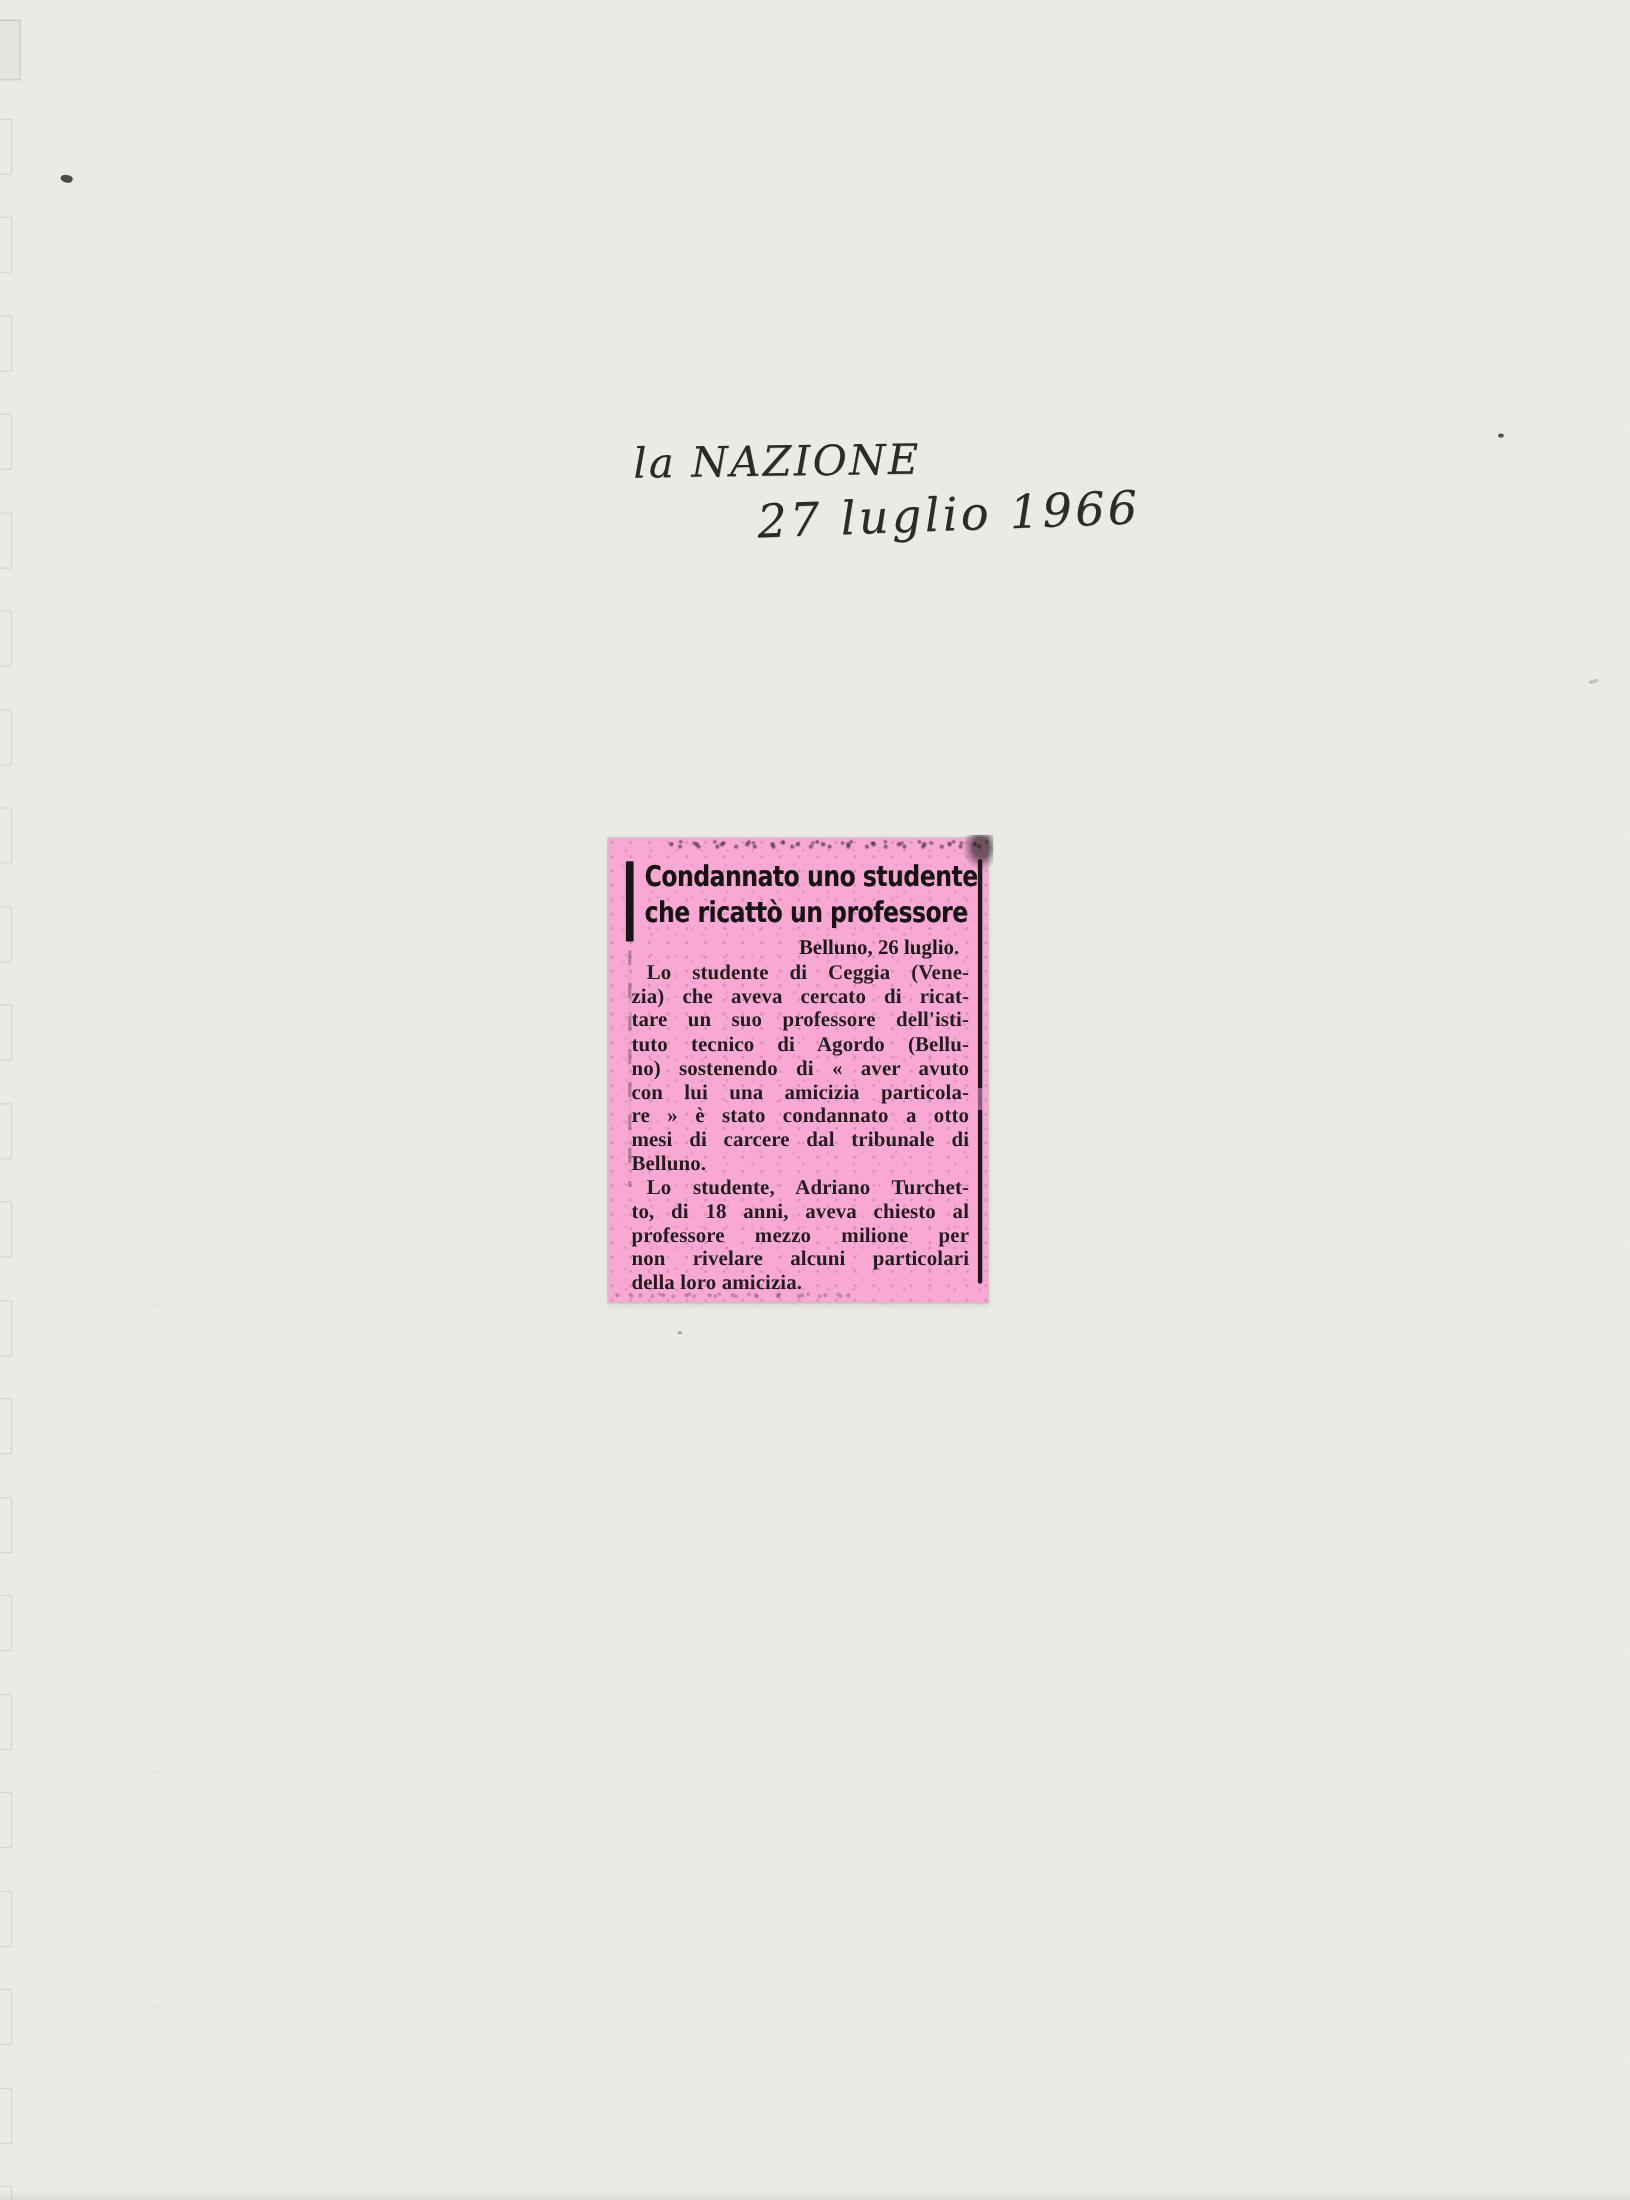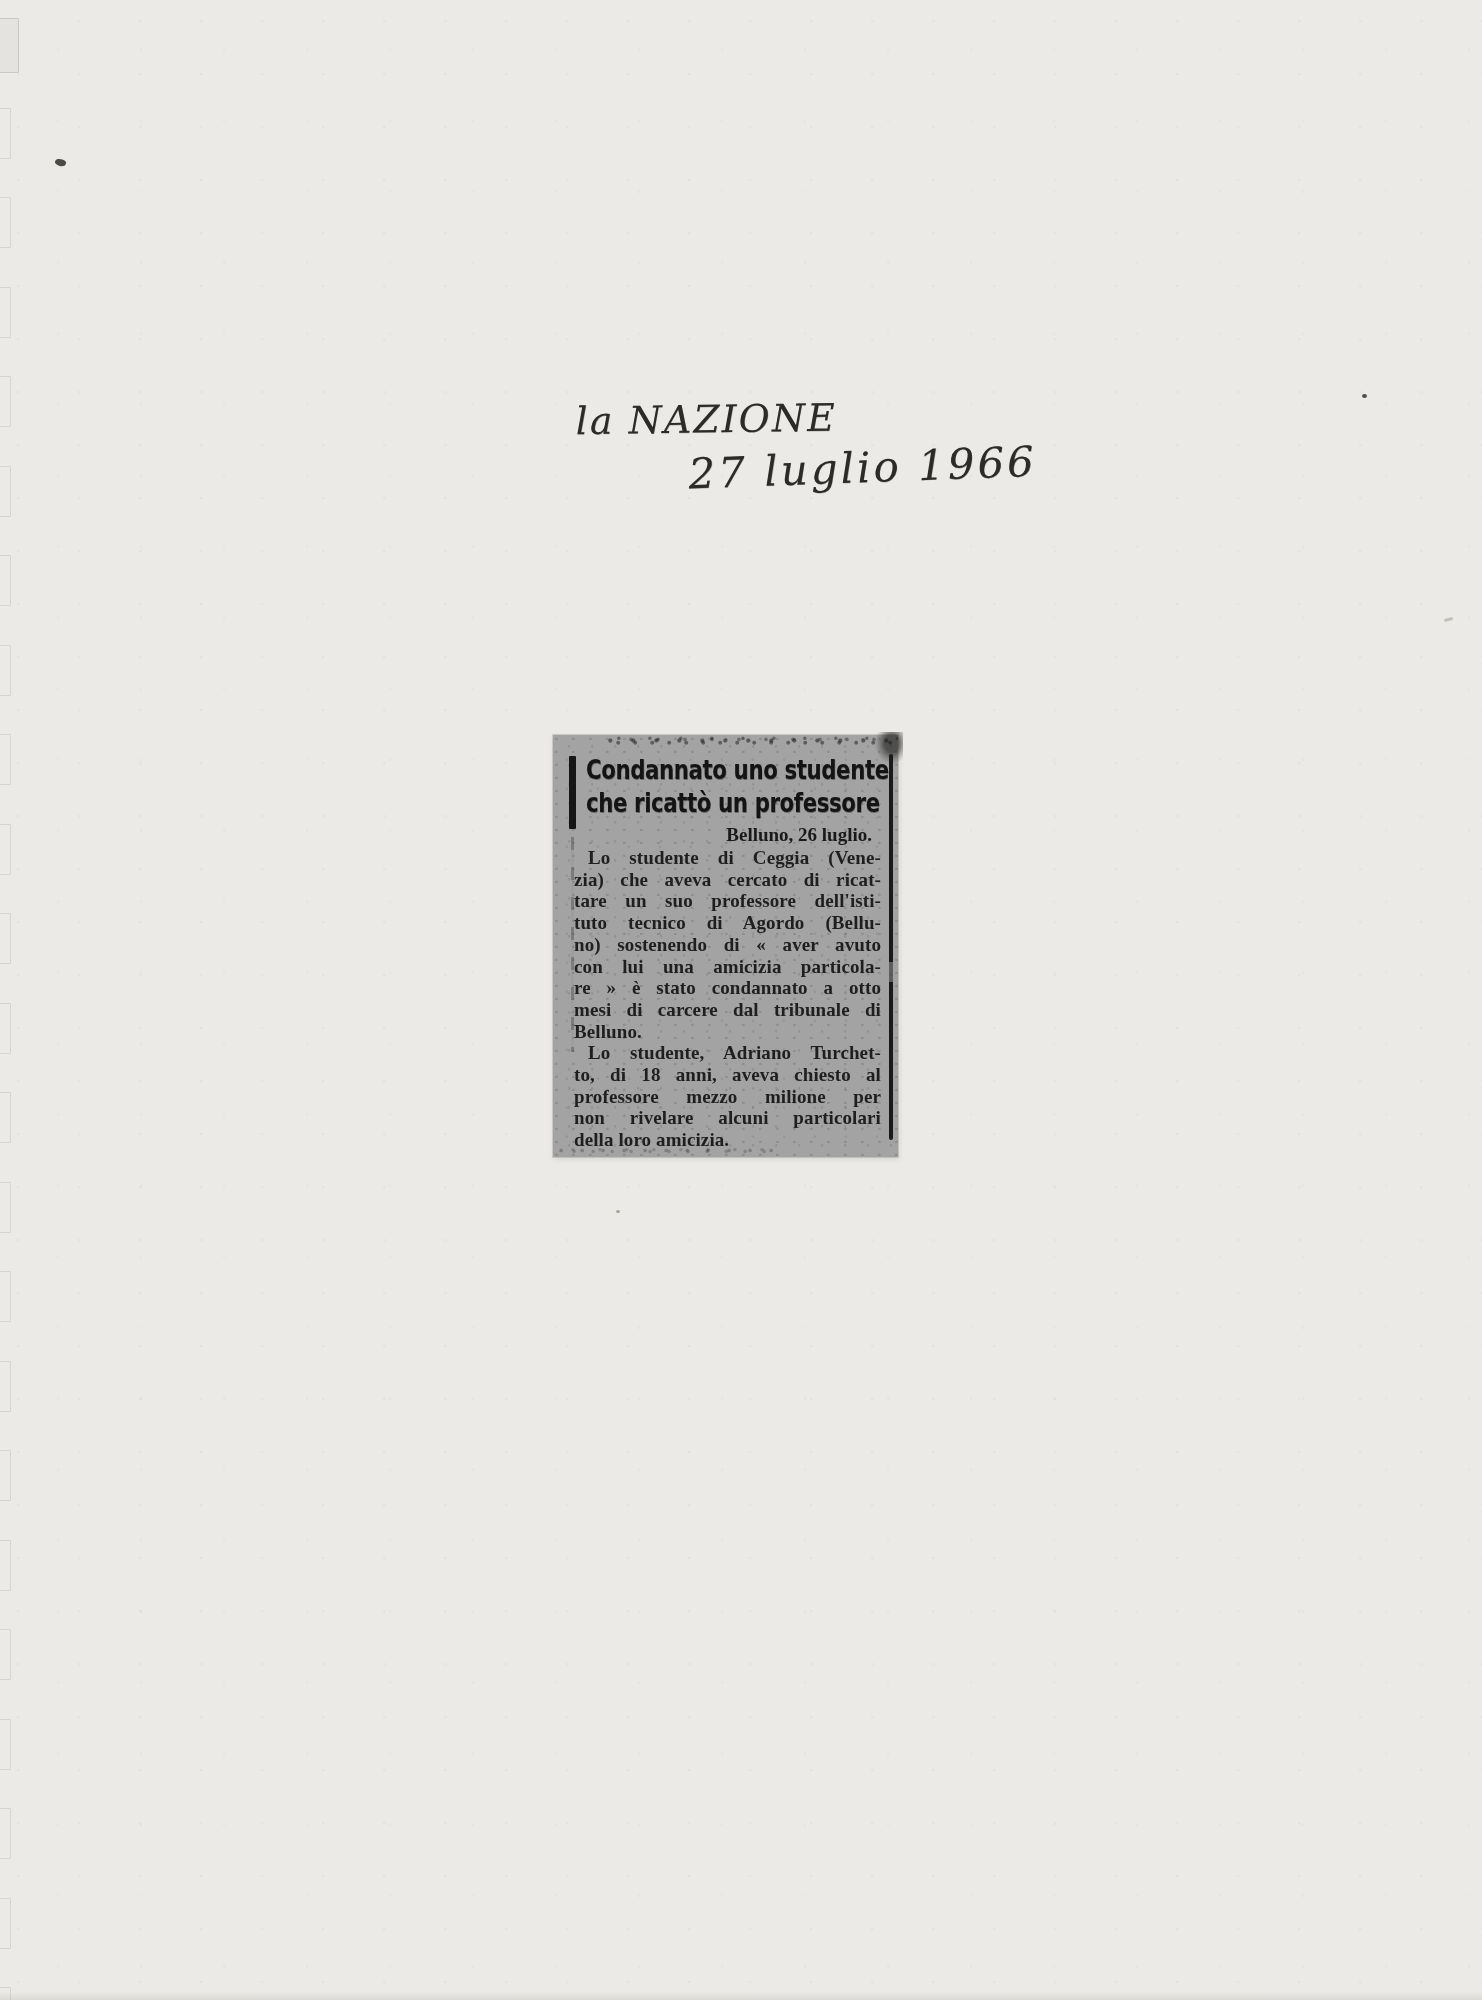--- a/index.html
+++ b/index.html
@@ -38,22 +38,22 @@
     font-family:"DejaVu Serif", serif;
     font-style:italic;
     transform:rotate(-0.8deg);
     text-shadow:0.4px 0.4px 0 rgba(43,43,40,.35);
   }
   .hw1 { font-size:38px; letter-spacing:2px; }
   .hw2 { font-size:42px; margin-left:112px; margin-top:4px; letter-spacing:3px; transform:rotate(-1.3deg); }
 
   
   .clip {
-    position:absolute; left:553px; top:735px; width:345px; height:422px;
-    background:#a3a3a3;
+    position:absolute; left:553px; top:762px; width:345px; height:422px;
+    background:#f9a8d4;
     box-shadow:0 0 0 1px rgba(130,128,120,.28), 1px 2px 5px rgba(90,88,80,.16);
   }
   .clip-noise {
     position:absolute; inset:0; pointer-events:none;
     background-image:
       radial-gradient(circle at 20% 30%, rgba(30,30,26,.16) 0 1px, transparent 1.6px),
       radial-gradient(circle at 70% 60%, rgba(30,30,26,.12) 0 1px, transparent 1.6px),
       radial-gradient(circle at 45% 85%, rgba(30,30,26,.09) 0 1px, transparent 1.7px);
     background-size: 17px 13px, 23px 19px, 31px 29px;
   }

